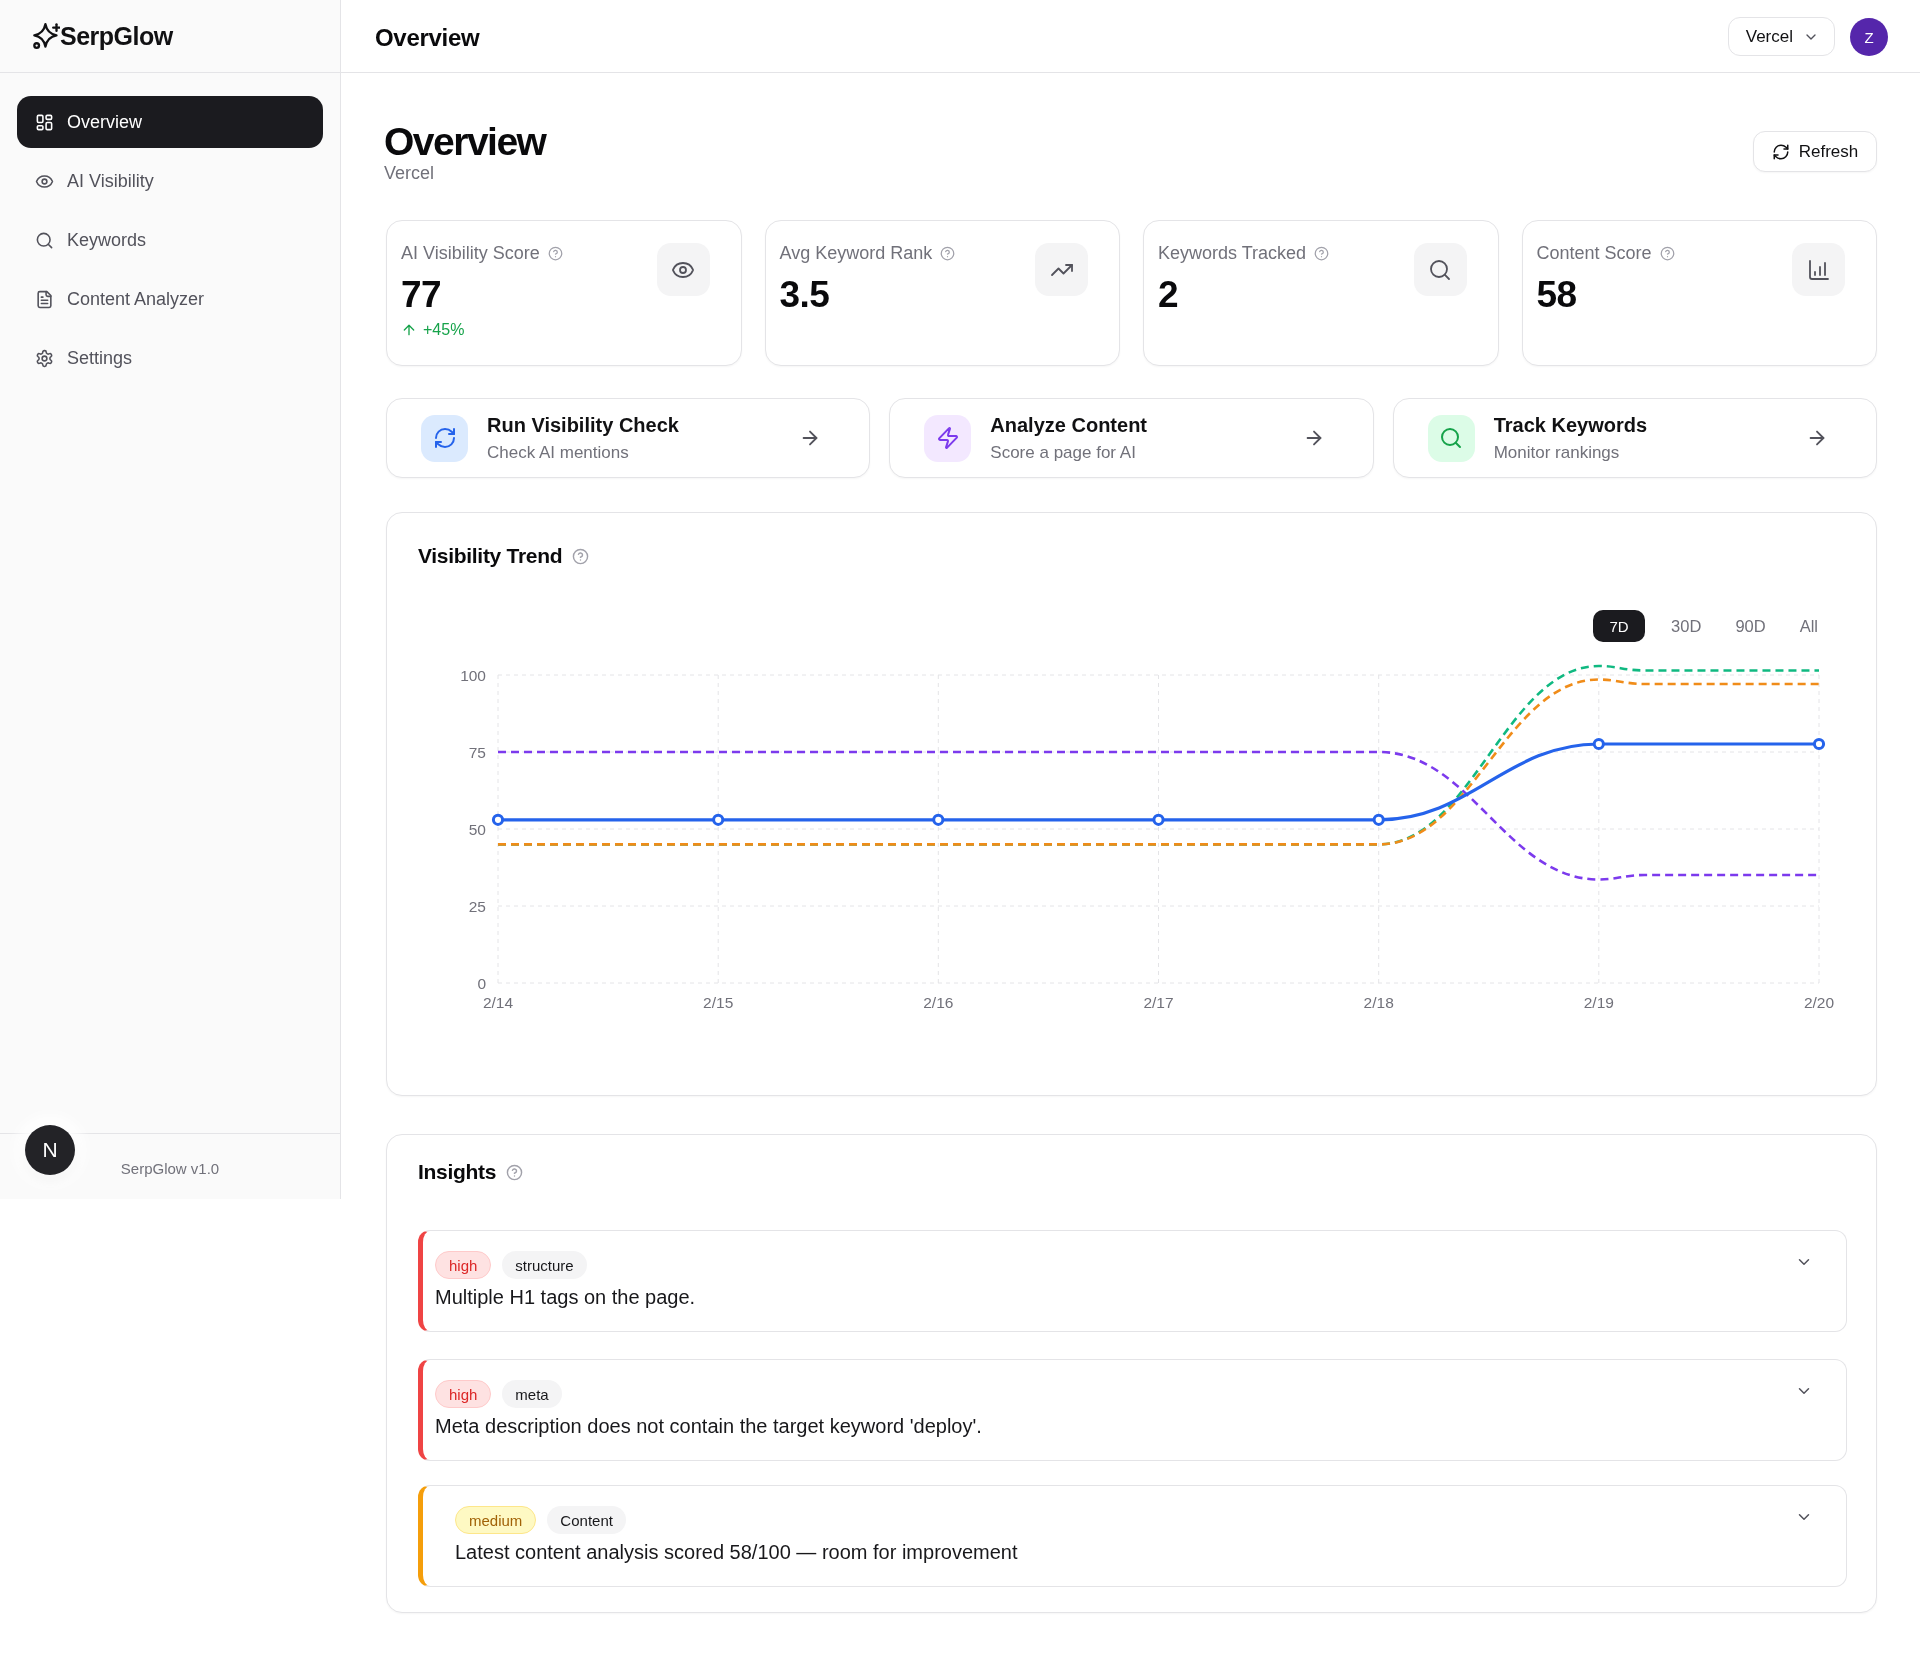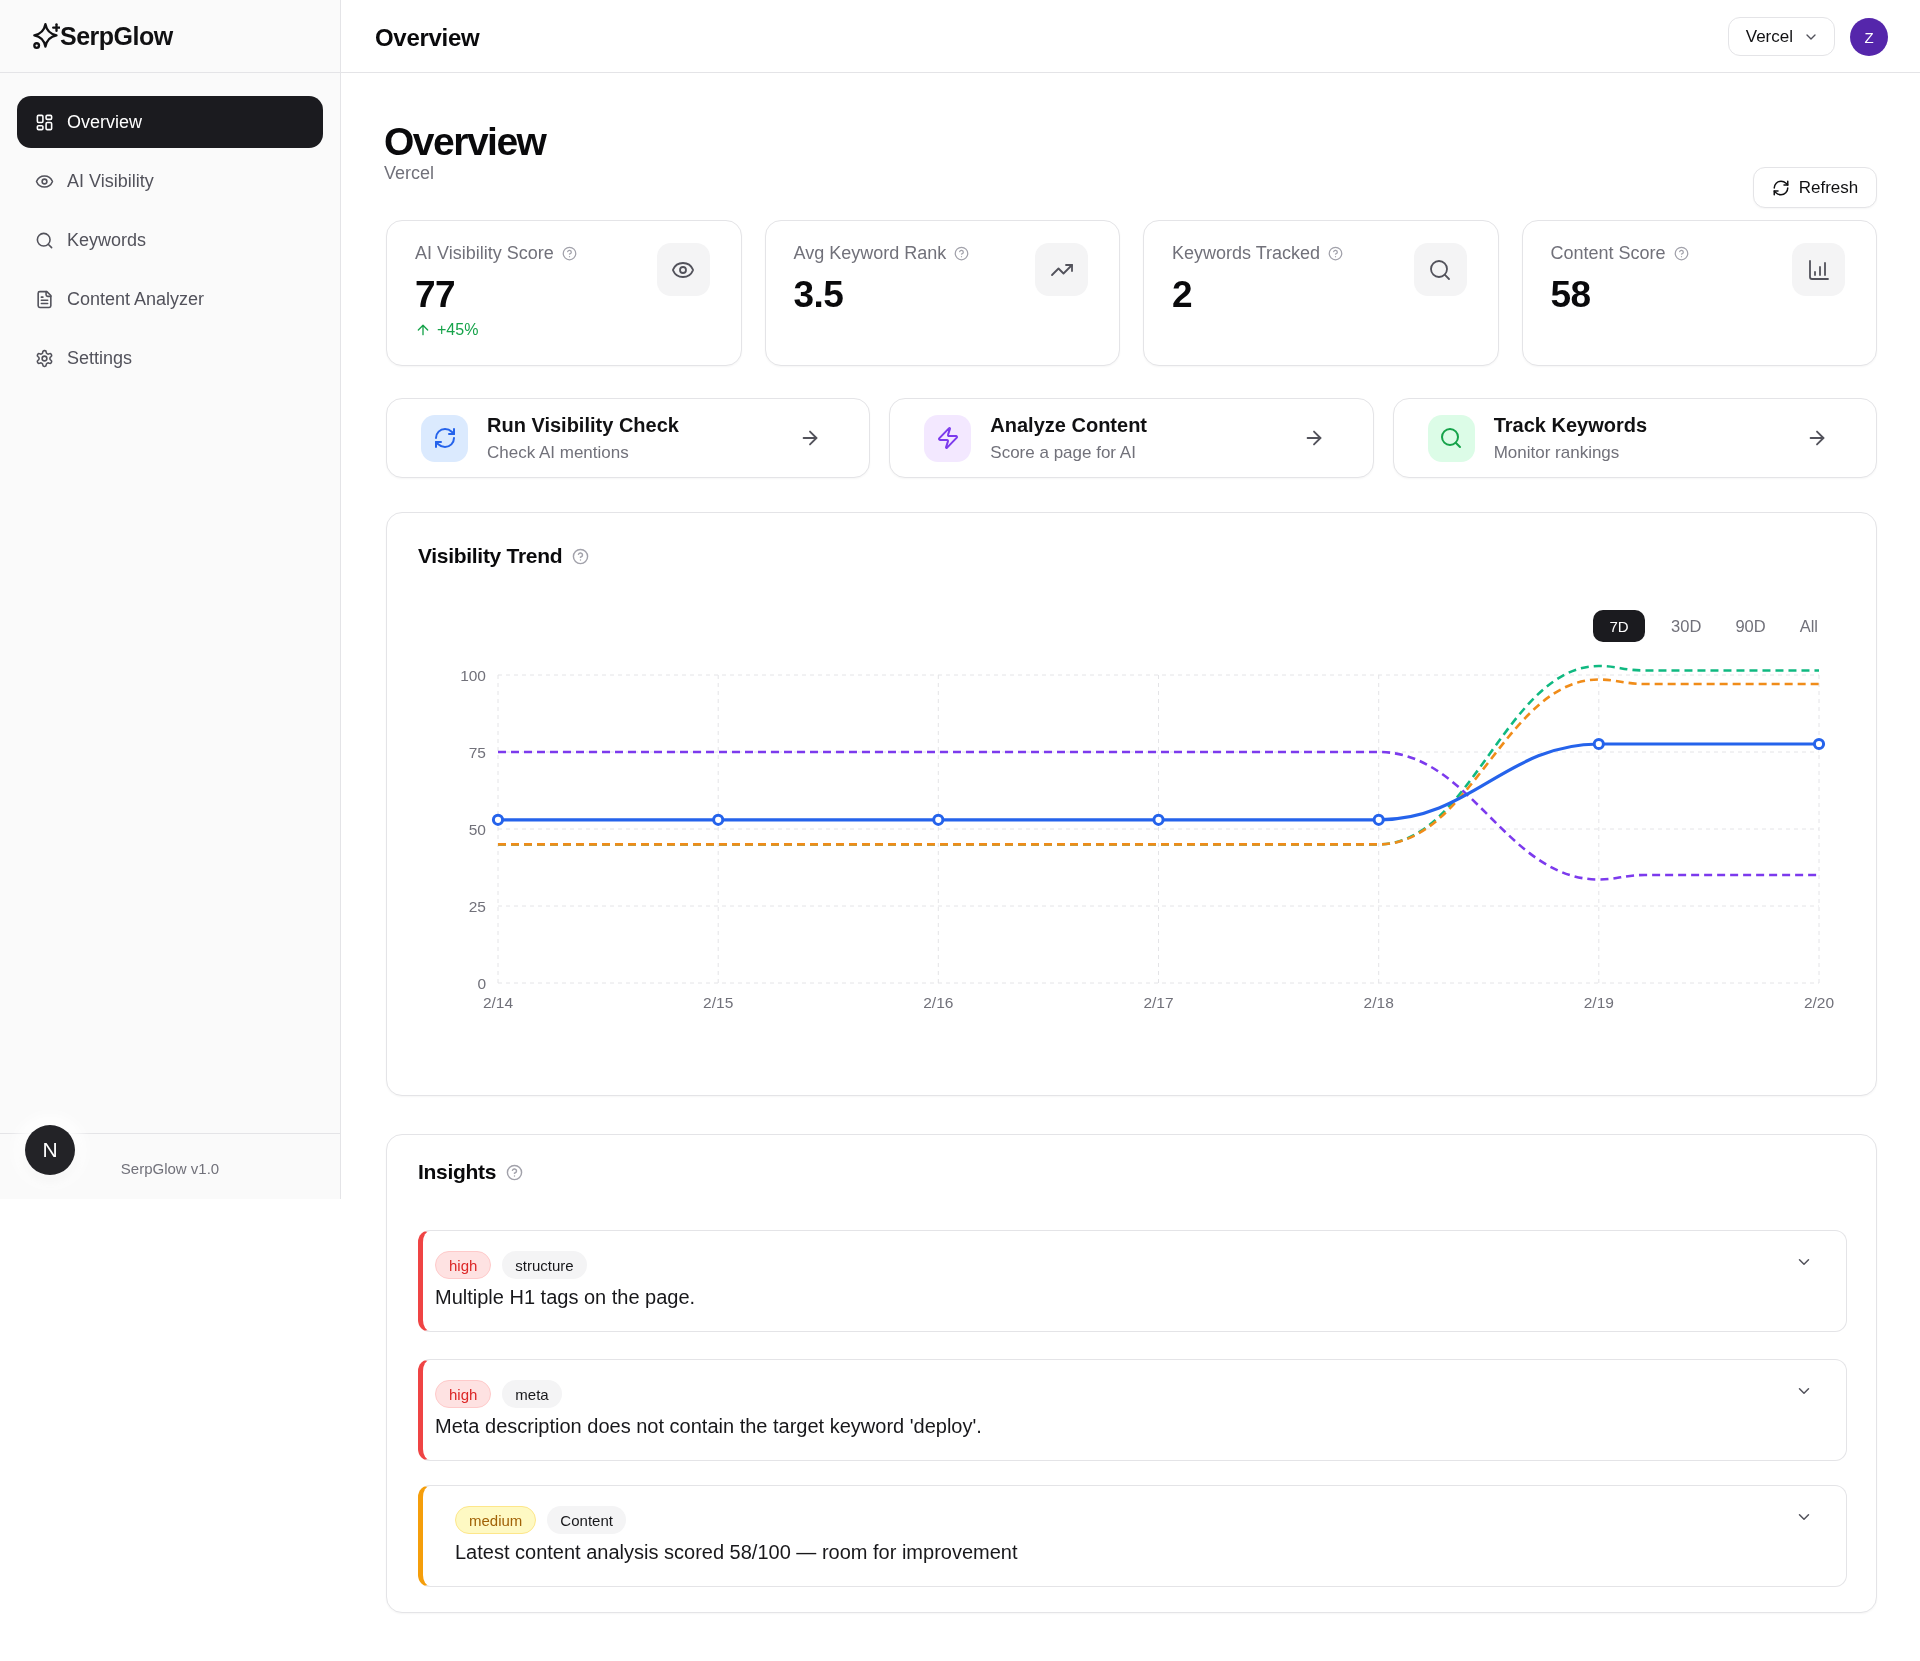--- a/index.html
+++ b/index.html
@@ -20,25 +20,25 @@
 
 
 .header { position:absolute; left:341px; top:0; width:1579px; height:73px; border-bottom:1px solid #e4e4e7; background:#fff; }
 .header .title { position:absolute; left:34px; top:24px; font-size:24px; font-weight:bold; letter-spacing:-0.3px; }
 .proj-btn { position:absolute; right:85px; top:17px; height:39px; border:1px solid #e4e4e7; border-radius:12px; background:#fff; display:flex; align-items:center; padding:0 15px 0 17px; gap:10px; font-size:17px; font-weight:500; color:#111113; }
 .user-avatar { position:absolute; right:32px; top:18px; width:38px; height:38px; border-radius:50%; background:#5526ab; color:#fff; display:flex; align-items:center; justify-content:center; font-size:15px; }
 
 
 .h1 { position:absolute; left:384px; top:120px; font-size:39px; font-weight:bold; letter-spacing:-1.5px; color:#0a0a0c; }
 .h1-sub { position:absolute; left:384px; top:163px; font-size:18px; color:#71717a; }
-.refresh-btn { position:absolute; left:1753px; top:131px; width:124px; height:41px; border:1px solid #e4e4e7; border-radius:12px; background:#fff; display:flex; align-items:center; justify-content:center; gap:9px; font-size:17px; font-weight:500; color:#111113; box-shadow:0 1px 2px rgba(0,0,0,0.04);margin-top:36px; }
+.refresh-btn { position:absolute; left:1753px; top:131px; width:124px; height:41px; border:1px solid #e4e4e7; border-radius:12px; background:#fff; display:flex; align-items:center; justify-content:center; gap:9px; font-size:17px; font-weight:500; color:#111113; box-shadow:0 1px 2px rgba(0,0,0,0.04); }
 
 
 .stats { position:absolute; left:386px; top:220px; width:1491px; display:grid; grid-template-columns:repeat(4,1fr); gap:23px; }
-.stat-card { position:relative; height:146px; background:#fff; border:1px solid #e4e4e7; border-radius:16px; padding:22px 32px 0 28px; box-shadow:0 1px 2px rgba(0,0,0,0.04); }
+.stat-card { position:relative; height:146px; background:#fff; border:1px solid #e4e4e7; border-radius:16px; padding:22px 32px 0 14px; box-shadow:0 1px 2px rgba(0,0,0,0.04); }
 .stat-label { display:flex; align-items:center; gap:8px; color:#71717a; font-size:18px; }
 .stat-value { margin-top:10px; font-size:37px; font-weight:bold; color:#0a0a0c; letter-spacing:-0.5px; }
 .stat-delta { margin-top:5px; color:#16a34a; font-size:16px; display:flex; align-items:center; gap:6px; }
 .stat-icon { position:absolute; right:31px; top:22px; width:53px; height:53px; border-radius:14px; background:#f4f4f5; display:flex; align-items:center; justify-content:center; color:#52525b; }
 
 
 .actions { position:absolute; left:386px; top:398px; width:1491px; display:grid; grid-template-columns:repeat(3,1fr); gap:19px; }
 .action-card { position:relative; height:80px; background:#fff; border:1px solid #e4e4e7; border-radius:16px; display:flex; align-items:center; padding:0 48px 0 34px; box-shadow:0 1px 2px rgba(0,0,0,0.04); }
 .action-ic { width:47px; height:47px; border-radius:14px; display:flex; align-items:center; justify-content:center; flex:none; }
 .action-text { margin-left:19px; }

